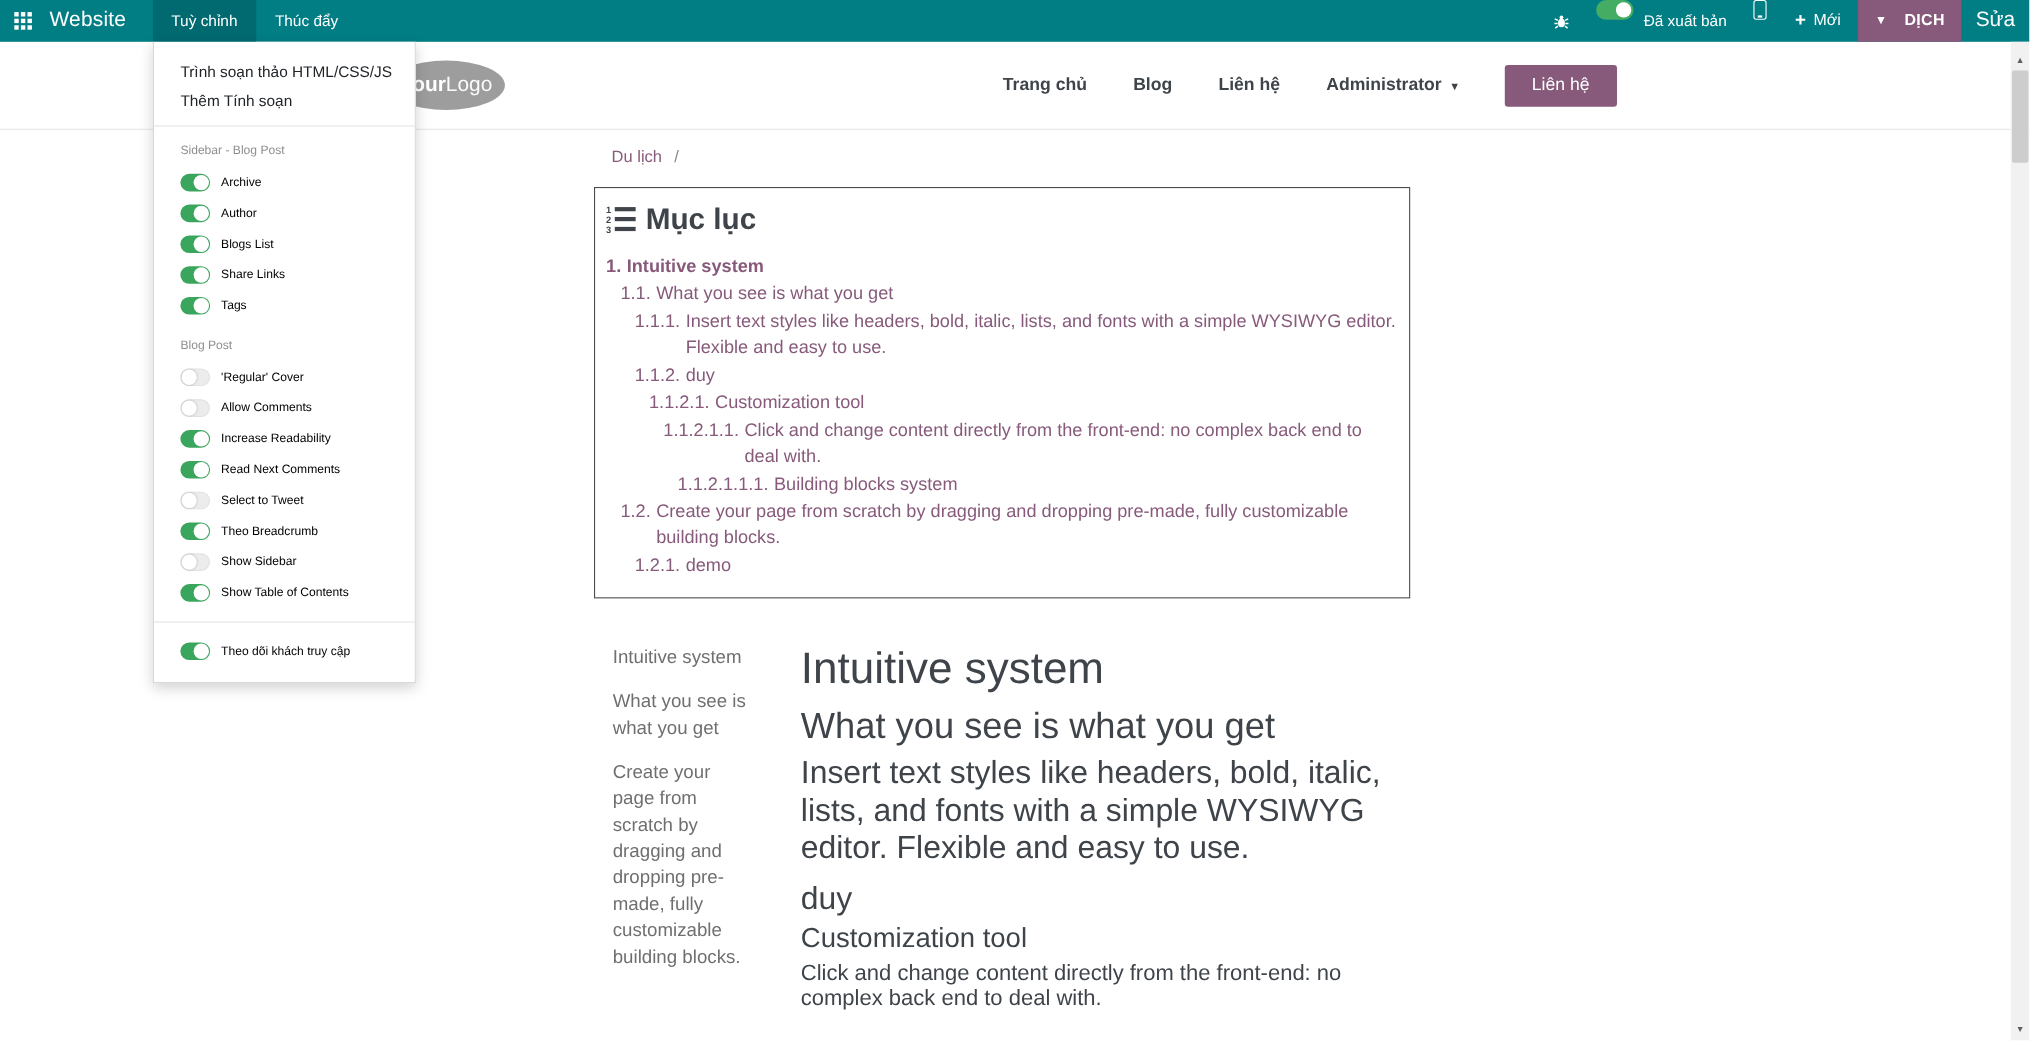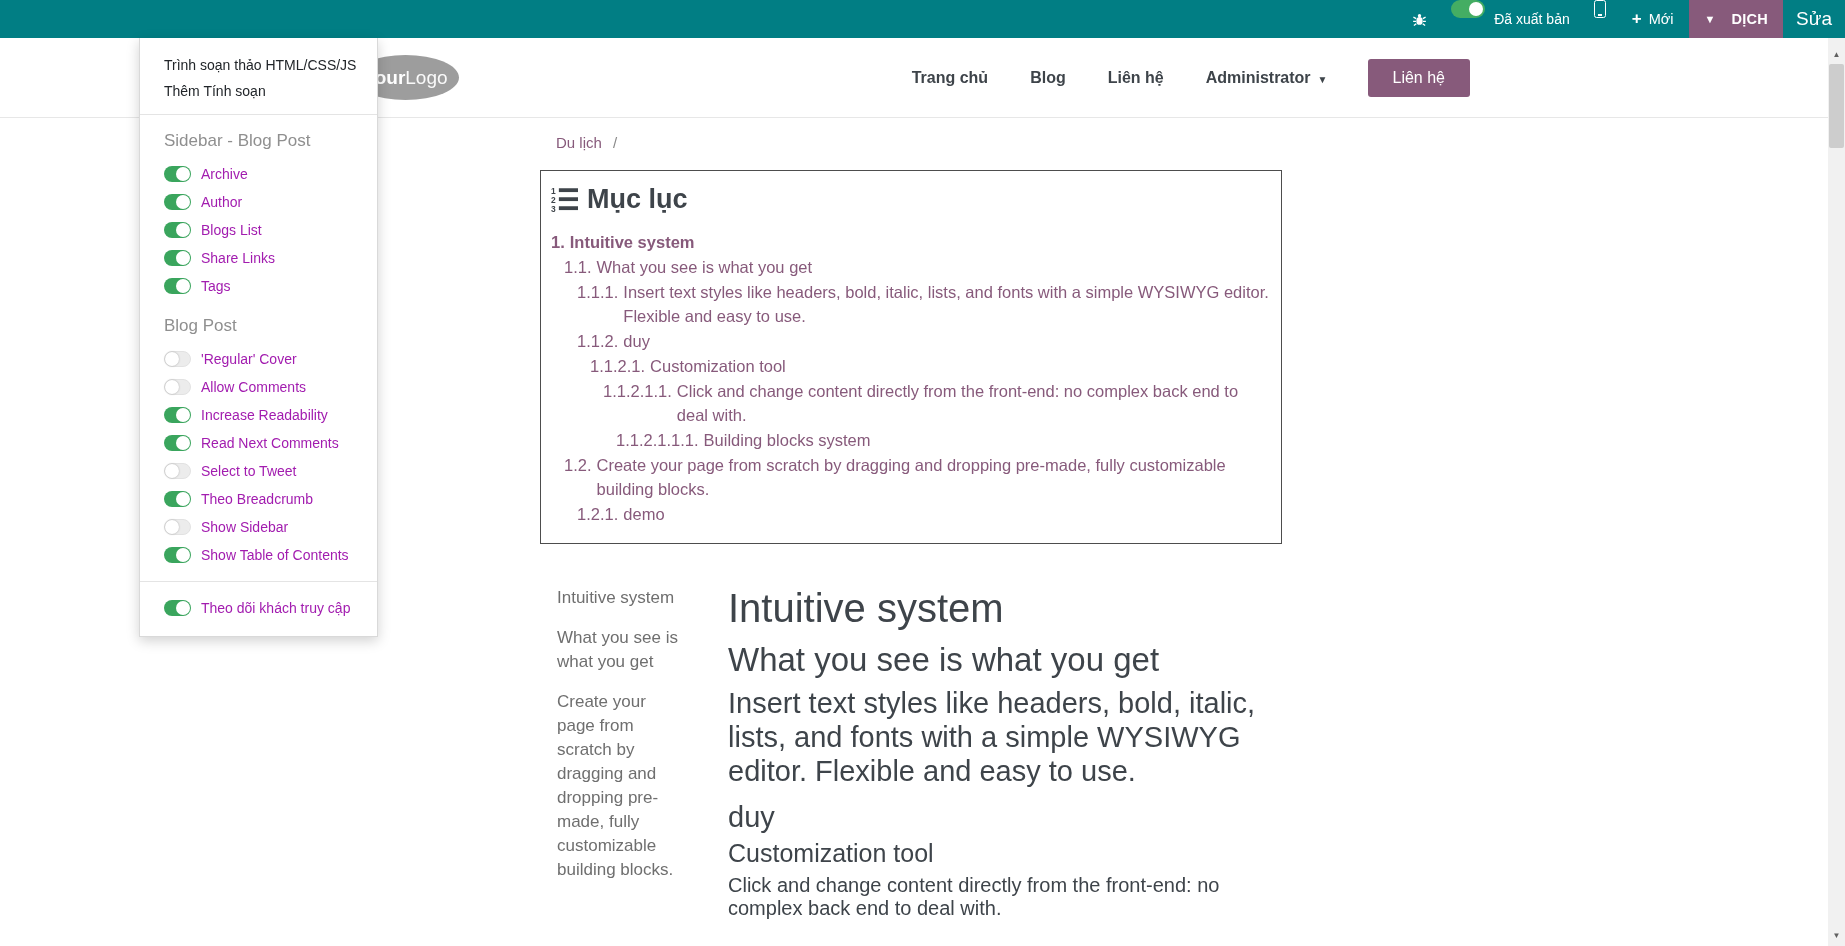--- a/index.html
+++ b/index.html
@@ -49,23 +49,23 @@
   .user-caret { font-size:10px; color:#3e444a; margin-left:7px; }
   .cta-btn { background:#875A7B; color:#fff; font-size:16px; border:none; border-radius:3px;
              padding:10px 25px; cursor:pointer; }
 
   
   #dropdown { position:absolute; left:139px; top:38px; width:239px; background:#fff;
               border:1px solid #d9d9d9; border-top:none; box-shadow:0 4px 12px rgba(0,0,0,.18);
               padding:14px 0 14px; z-index:60; }
   .dd-link { font-size:14px; color:#212529; line-height:26px; padding:0 24px; cursor:pointer; white-space:nowrap;}
   .dd-div { border-top:1px solid #e4e4e4; margin-top:10px; }
-  .dd-title { font-size:17px; color:#8f8f8f; margin:16px 24px 9px; }
+  .dd-title { font-size:11px; color:#8f8f8f; margin:16px 24px 9px; }
   .dd-row { height:28px; display:flex; align-items:center; gap:10px; padding:0 24px; cursor:pointer; }
-  .dd-label { font-size:14px; color:#a21caf; white-space:nowrap; }
+  .dd-label { font-size:11px; color:#000000; white-space:nowrap; }
   .sw { width:27px; height:16px; border-radius:8px; position:relative; flex:none; }
   .sw.on { background:#3aa55d; }
   .sw.on::after { content:''; position:absolute; top:1px; right:1px; width:14px; height:14px;
                   background:#fff; border-radius:50%; }
   .sw.off { background:#ececec; border:1px solid #e2e2e2; }
   .sw.off::after { content:''; position:absolute; top:0px; left:0px; width:14px; height:14px;
                   background:#fff; border-radius:50%; box-shadow:0 0 2px rgba(0,0,0,.3); }
   #dd-footer { border-top:1px solid #e4e4e4; margin-top:12px; padding-top:12px; }
 
   
@@ -101,20 +101,38 @@
   .sb-down { bottom:2px; }
   #sb-thumb { position:absolute; left:1px; top:26px; width:15px; height:84px; background:#cdcdcd;
               border-radius:2px; cursor:pointer; }
 </style>
 </head>
 <body>
 
 <div id="app">
 
   <div id="topbar">
+    <div class="tb-left">
+      <div class="grid-icon">
+        <span></span>
+          <span></span>
+          <span></span>
+          <span></span>
+          <span></span>
+          <span></span>
+          <span></span>
+          <span></span>
+          <span></span>
+      </div>
+      <div class="tb-brand">Website</div>
+      <div id="tb-menus" style="display:flex;align-items:stretch;height:100%">
+          <div class="tb-menu active">Tuỳ chỉnh</div>
+          <div class="tb-menu">Thúc đẩy</div>
+        </div>
+    </div>
     <div class="tb-right">
       <div class="tb-item bug-icon">
         <svg width="15" height="15" viewBox="0 0 16 16" fill="none" stroke="#fff" stroke-width="1.4">
           <ellipse cx="8" cy="9.5" rx="3.4" ry="4.2" fill="#fff" stroke="none"></ellipse>
           <circle cx="8" cy="4" r="1.8" fill="#fff" stroke="none"></circle>
           <path d="M4.5 7 L1.5 5.5 M4.3 10 L1.2 10 M4.6 12.5 L2 14.5 M11.5 7 L14.5 5.5 M11.7 10 L14.8 10 M11.4 12.5 L14 14.5"></path>
         </svg>
       </div>
       <div class="tb-item pub-sw"></div>
       <div class="tb-item pub-label">Đã xuất bản</div>

